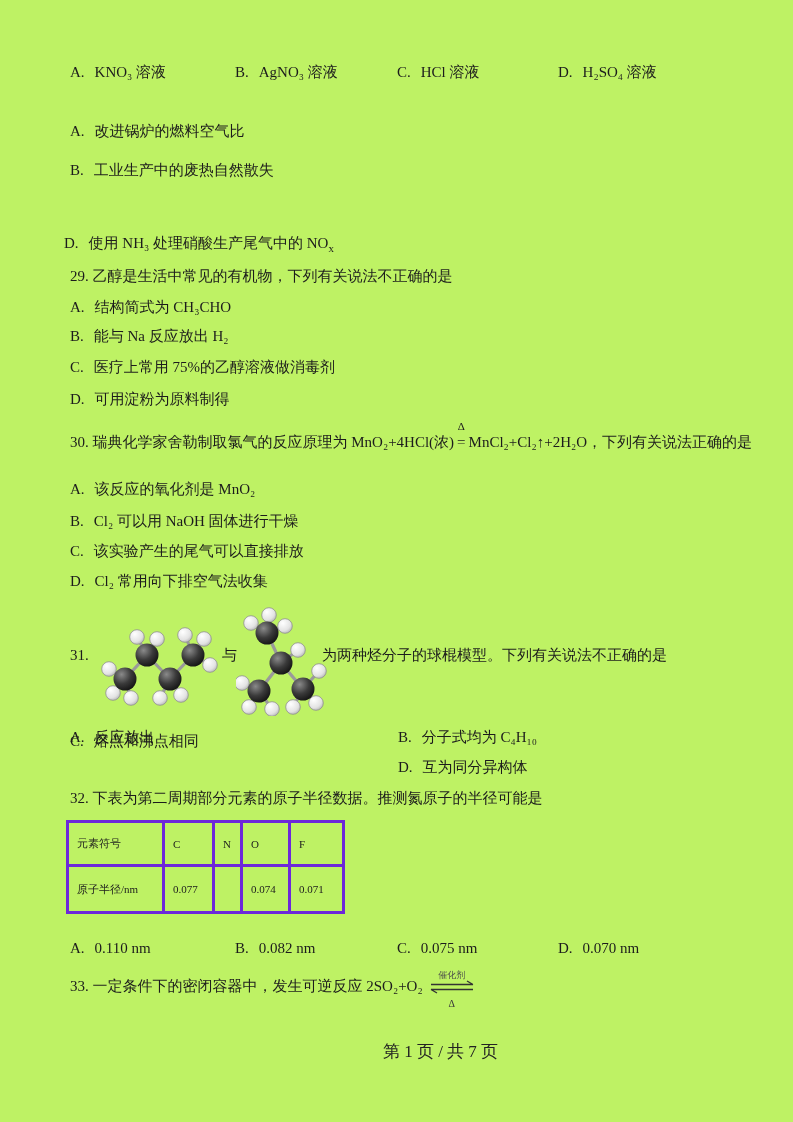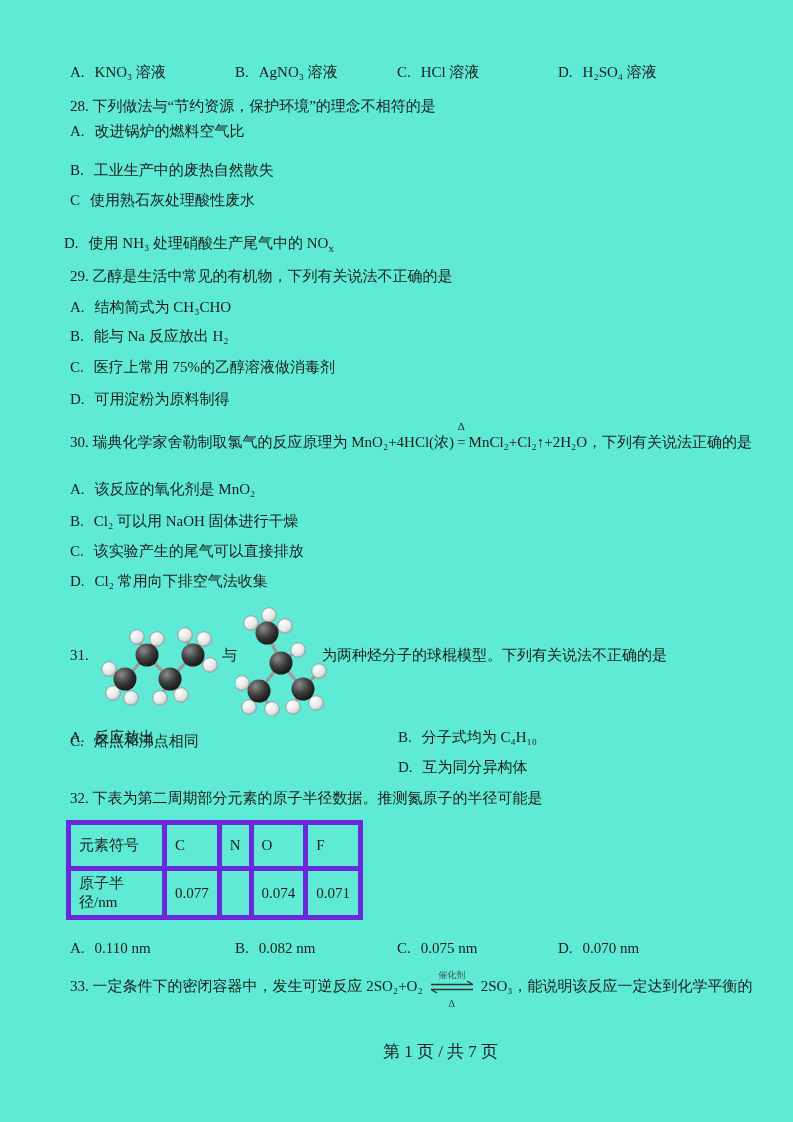--- a/index.html
+++ b/index.html
@@ -1,45 +1,43 @@
 <!DOCTYPE html>
 <html><head>
 <meta charset="utf-8">
 <style>
   html,body{margin:0;padding:0;background:#ffffff;}
-  .page{position:relative;width:793px;height:1122px;background:#5eead4;overflow:hidden;
+  .page{position:relative;width:793px;height:1122px;background:#bef264;overflow:hidden;
         font-family:"Liberation Serif","DejaVu Serif",serif;font-size:15px;color:#1c1c1c;}
   .line{position:absolute;white-space:nowrap;line-height:20px;}
   .opt-label{display:inline-block;margin-right:10px;}
   sub{font-size:11px;}
   .overset{position:relative;display:inline-block;margin:0 3px;}
   .overset .top{position:absolute;left:50%;transform:translateX(-50%);top:-11px;font-size:11px;line-height:11px;}
   .equil{position:relative;display:inline-block;margin:0 6px;vertical-align:-3px;}
   .equil .top{position:absolute;left:0;width:100%;text-align:center;top:-8px;font-size:9px;line-height:9px;color:#4a4a4a;}
   .equil .bot{position:absolute;left:0;width:100%;text-align:center;bottom:-10px;font-size:10px;line-height:10px;color:#3a3a3a;}
   .el-table{position:absolute;left:66px;top:820px;border-collapse:collapse;table-layout:fixed;}
-  .el-table td{border:5px solid #6d28d9;padding:0 8px;font-size:15px;height:41px;vertical-align:middle;}
+  .el-table td{border:3px solid #6d28d9;padding:0 8px;font-size:11px;height:41px;vertical-align:middle;}
   .el-table tr.r2 td{height:44px;}
   .mol{position:absolute;}
   .footer{position:absolute;left:0;width:793px;text-align:center;font-size:17px;color:#222;padding-left:44px;}
 </style>
 </head>
 <body>
 
 <div class="page">
 
   <div class="line" style="top:62px;left:70px"><span class="opt-label">A.</span><span>KNO₃ 溶液</span></div>
   <div class="line" style="top:62px;left:235px"><span class="opt-label">B.</span><span>AgNO₃ 溶液</span></div>
   <div class="line" style="top:62px;left:397px"><span class="opt-label">C.</span><span>HCl 溶液</span></div>
   <div class="line" style="top:62px;left:558px"><span class="opt-label">D.</span><span>H₂SO₄ 溶液</span></div>
 
-  <div class="line" style="top:96px;left:70px">28. 下列做法与“节约资源，保护环境”的理念不相符的是</div>
   <div class="line" style="top:121px;left:70px"><span class="opt-label">A.</span><span>改进锅炉的燃料空气比</span></div>
   <div class="line" style="top:160px;left:70px"><span class="opt-label">B.</span><span>工业生产中的废热自然散失</span></div>
-  <div class="line" style="top:190px;left:70px"><span class="opt-label">C</span><span>使用熟石灰处理酸性废水</span></div>
   <div class="line" style="top:233px;left:64px"><span class="opt-label">D.</span><span>使用 NH₃ 处理硝酸生产尾气中的 NO</span><sub>x</sub></div>
 
   <div class="line" style="top:266px;left:70px">29. 乙醇是生活中常见的有机物，下列有关说法不正确的是</div>
   <div class="line" style="top:297px;left:70px"><span class="opt-label">A.</span><span>结构简式为 CH₃CHO</span></div>
   <div class="line" style="top:326px;left:70px"><span class="opt-label">B.</span><span>能与 Na 反应放出 H₂</span></div>
   <div class="line" style="top:357px;left:70px"><span class="opt-label">C.</span><span>医疗上常用 75%的乙醇溶液做消毒剂</span></div>
   <div class="line" style="top:389px;left:70px"><span class="opt-label">D.</span><span>可用淀粉为原料制得</span></div>
 
   <div class="line" style="top:432px;left:70px">
     <span>30. 瑞典化学家舍勒制取氯气的反应原理为 MnO₂+4HCl(浓)</span><span class="overset"><span class="top">Δ</span><span>=</span></span><span>MnCl₂+Cl₂↑+2H₂O，下列有关说法正确的是</span>
@@ -157,18 +155,18 @@
 
   <div class="line" style="top:938px;left:70px"><span class="opt-label">A.</span><span>0.110 nm</span></div>
   <div class="line" style="top:938px;left:235px"><span class="opt-label">B.</span><span>0.082 nm</span></div>
   <div class="line" style="top:938px;left:397px"><span class="opt-label">C.</span><span>0.075 nm</span></div>
   <div class="line" style="top:938px;left:558px"><span class="opt-label">D.</span><span>0.070 nm</span></div>
 
   <div class="line" style="top:976px;left:70px">
     <span>33. 一定条件下的密闭容器中，发生可逆反应 2SO₂+O₂</span><span class="equil"><span class="top">催化剂</span><svg width="46" height="14" viewBox="0 0 46 14">
           <path d="M2 4.5 H44 M38 1 L44 4.5" fill="none" stroke="#333" stroke-width="1.4"></path>
           <path d="M2 9.5 H44 M8 13 L2 9.5" fill="none" stroke="#333" stroke-width="1.4"></path>
-        </svg><span class="bot">Δ</span></span><span>2SO₃，能说明该反应一定达到化学平衡的</span>
+        </svg><span class="bot">Δ</span></span>
   </div>
 
   <div class="footer" style="top:1040px">第 1 页 / 共 7 页</div>
 
 </div>
 
 </body></html>

